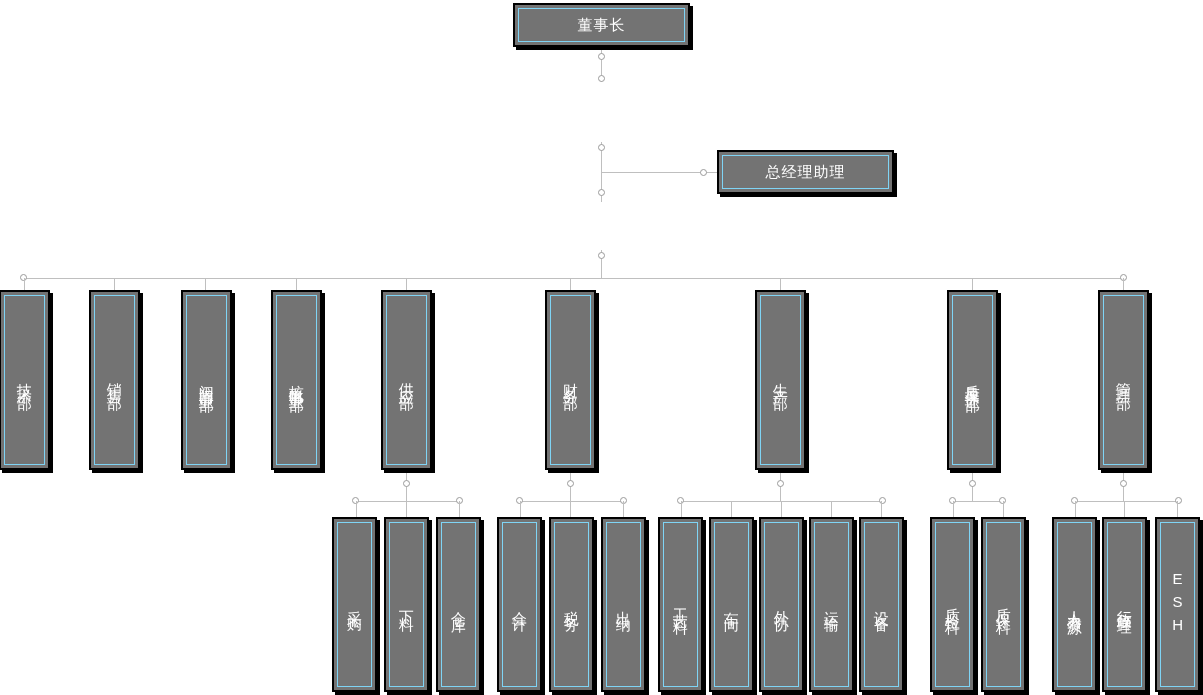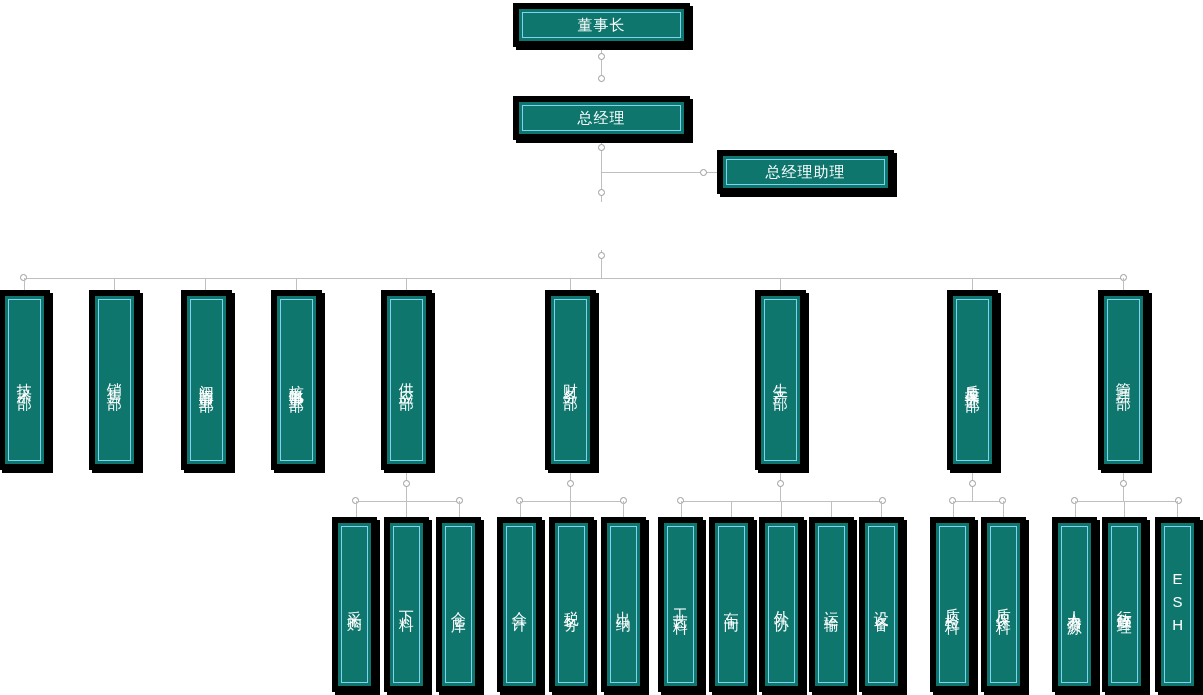--- a/index.html
+++ b/index.html
@@ -4,22 +4,22 @@
 <style>
   html,body{margin:0;padding:0;background:#ffffff;}
   body{
     width:1203px;height:695px;position:relative;overflow:hidden;
     font-family:"Liberation Sans","DejaVu Sans",sans-serif;
   }
   #canvas{position:absolute;left:0;top:0;width:1203px;height:695px;}
 
   .node{
     position:absolute;
-    background:#0f766e;
-    border:6px solid #000000;
+    background:#737373;
+    border:2px solid #000000;
     box-sizing:border-box;
     color:#ffffff;
     display:flex;
     align-items:center;
     justify-content:center;
     text-align:center;
     box-shadow:3px 3px 0 0 #000000;
     line-height:1.15;
   }
   .node.h{           
@@ -132,24 +132,20 @@
     <div class="ln v" style="left:1075px;top:501px;height:16px;"></div>
     <div class="ln v" style="left:1124px;top:501px;height:16px;"></div>
     <div class="ln v" style="left:1177px;top:501px;height:16px;"></div>
   </div>
 
   <div class="node h" style="left:513px;top:3px;width:177px;height:44px;">
     <span class="inner"></span>
     <span>董事长</span>
   </div>
 
-  <div class="node h" style="left:513px;top:96px;width:177px;height:44px;">
-    <span class="inner"></span>
-    <span>总经理</span>
-  </div>
 
   <div class="node h" style="left:717px;top:150px;width:177px;height:44px;">
     <span class="inner"></span>
     <span>总经理助理</span>
   </div>
 
 
   <div class="node v" style="left:-1px;top:290px;width:51px;height:180px;">
     <span class="inner"></span>
     <span>技术部</span>

